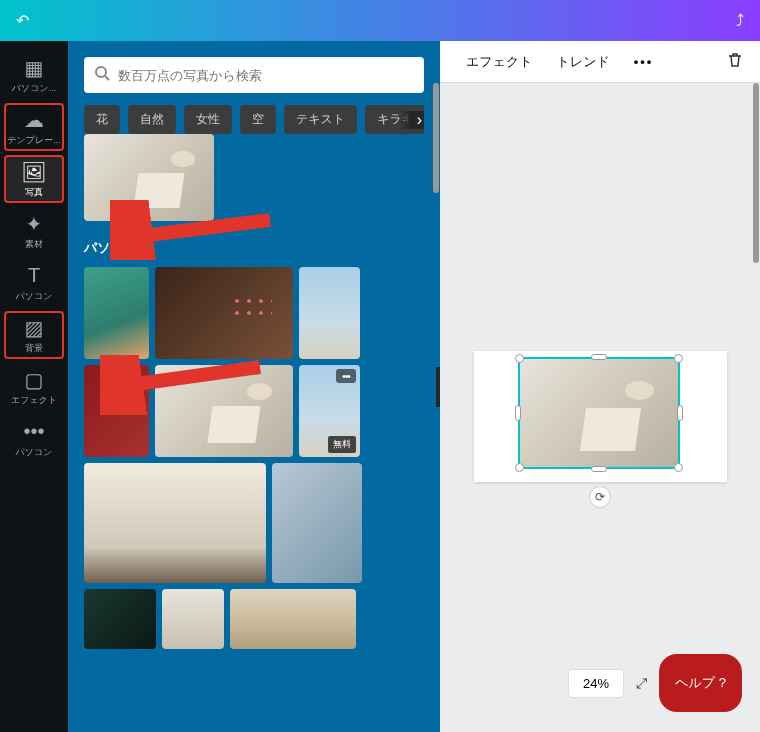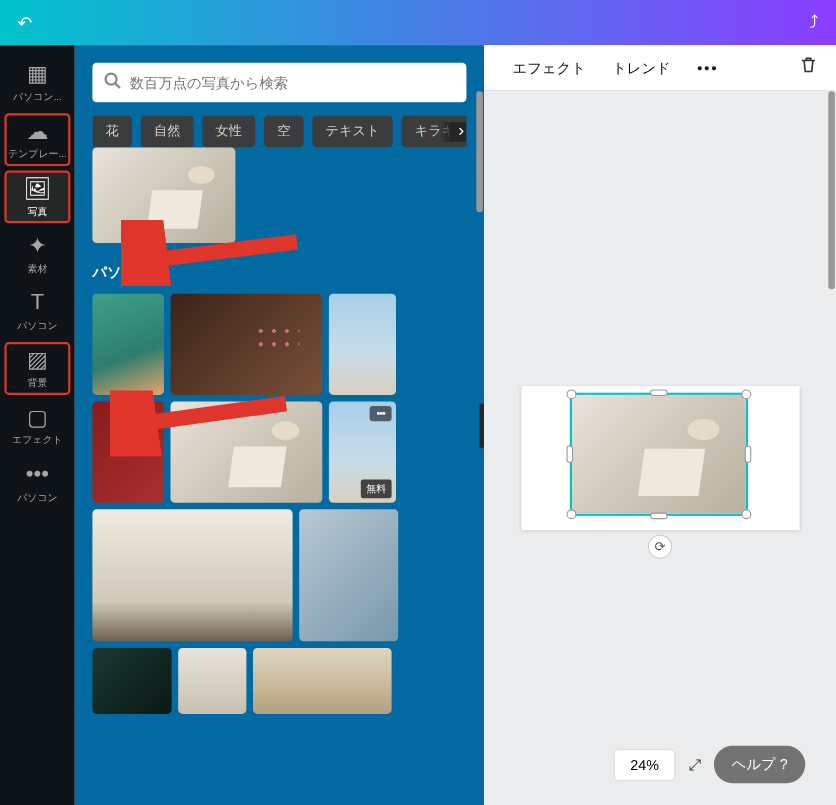--- a/index.html
+++ b/index.html
@@ -60,24 +60,24 @@
 .sel-handle.bl { bottom: -5px; left: -5px; } .sel-handle.br { bottom: -5px; right: -5px; }
 .sel-edge { position: absolute; background: #fff; border: 1px solid #999; border-radius: 3px; }
 .sel-edge.t { top: -5px; left: 50%; transform: translateX(-50%); width: 16px; height: 6px; }
 .sel-edge.b { bottom: -5px; left: 50%; transform: translateX(-50%); width: 16px; height: 6px; }
 .sel-edge.l { left: -5px; top: 50%; transform: translateY(-50%); width: 6px; height: 16px; }
 .sel-edge.r { right: -5px; top: 50%; transform: translateY(-50%); width: 6px; height: 16px; }
 .sel-img { width: 100%; height: 100%; }
 
 .sync-icon { position: absolute; bottom: -26px; left: 50%; transform: translateX(-50%); width: 22px; height: 22px; background: #fff; border: 1px solid #ccc; border-radius: 50%; display: flex; align-items: center; justify-content: center; font-size: 12px; color: #555; cursor: pointer; }
 
-.bottom-controls { position: absolute; bottom: 20px; right: 28px; display: flex; align-items: center; gap: 12px; }
+.bottom-controls { position: absolute; bottom: 20px; right: 18px; display: flex; align-items: center; gap: 12px; }
 .zoom-box { background: #fff; border: 1px solid #ddd; border-radius: 4px; padding: 6px 14px; font-size: 13px; cursor: pointer; }
 .expand-icon { color: #333; cursor: pointer; font-size: 14px; }
-.help-btn { background: #737373; color: #fff; border-radius: 18px; padding: 8px 16px; font-size: 13px; cursor: pointer; display: flex; align-items: center; gap: 4px; }
+.help-btn { background: #b91c1c; color: #fff; border-radius: 18px; padding: 20px 16px; font-size: 13px; cursor: pointer; display: flex; align-items: center; gap: 4px; }
 
 .scrollbar { position: absolute; right: 0; top: 0; bottom: 0; width: 8px; background: transparent; }
 .scrollbar-thumb { position: absolute; top: 42px; right: 1px; width: 6px; height: 110px; background: #999; border-radius: 3px; }
 
 .arrow { position: absolute; z-index: 50; }
 .arrow svg { display: block; }
 
 
 .ph-laptop { background: linear-gradient(135deg, #e8e4dc 0%, #d4cec0 40%, #b8b0a0 100%); position: relative; }
 .ph-laptop::before { content: ''; position: absolute; left: 40%; top: 45%; width: 35%; height: 40%; background: #efe8dc; transform: skew(-8deg); }

